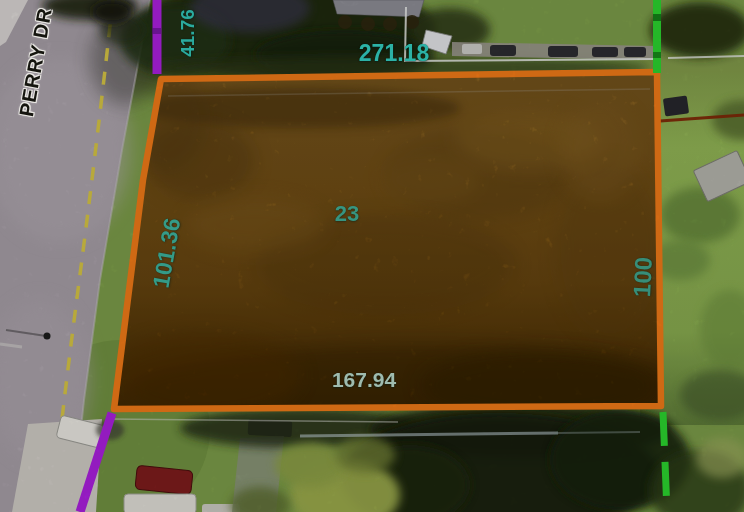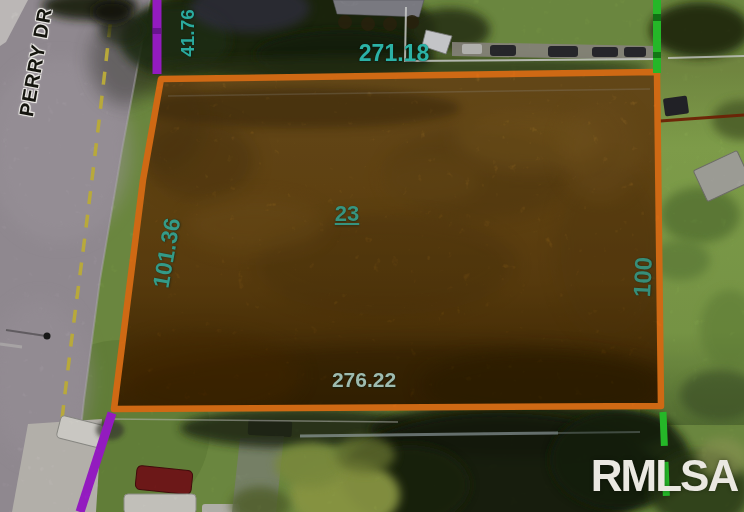--- a/index.html
+++ b/index.html
@@ -8,21 +8,21 @@
   .parcel-outline{stroke:var(--parcel-outline,#ed7817);}
   .line-purple{stroke:var(--boundary-purple,#a81fdb);}
   .line-green{stroke:var(--boundary-green,#2bd22e);}
   .centerline{stroke:var(--road-centerline-yellow,#d3c244);}
   .lbl{position:absolute;white-space:nowrap;transform:translate(-50%,-50%);font-weight:700;z-index:5;}
   .dim{color:var(--dimension-text,#2cb2a6);font-size:23px;
        text-shadow:0 1px 2px rgba(0,30,25,.55),0 0 1px rgba(0,40,35,.6);}
   .dim-41{left:188px;top:33px;font-size:19px;transform:translate(-50%,-50%) rotate(-90deg);opacity:.95;}
   .dim-151{left:394px;top:53px;}
   .dim-101{left:167px;top:253px;transform:translate(-50%,-50%) rotate(-80deg);opacity:.8;}
-  .lot-23{left:347px;top:214px;font-size:22px;opacity:.75;text-decoration:underline;}
+  .lot-23{left:347px;top:214px;font-size:22px;opacity:.75;}
   .dim-100{left:643px;top:277px;font-size:24px;transform:translate(-50%,-50%) rotate(-87deg);opacity:.7;}
   .dim-167{left:364px;top:380px;font-size:21px;color:#a9c9bd;opacity:.92;}
   .parcel-id{left:471px;top:238px;font-size:38px;letter-spacing:-1px;color:var(--parcel-id-text,#f4ded2);
        text-shadow:-2px -2px 1px #54280a,2px 2px 1px #442006,2px -2px 1px #4e2408,-2px 2px 1px #442006,0 0 6px rgba(60,25,4,.6);}
   .street-label{left:36px;top:62px;font-size:20px;letter-spacing:1px;color:#15150f;
        transform:translate(-50%,-50%) rotate(-80deg);
        text-shadow:-1px -1px 0 #e8e6e2,1px -1px 0 #e8e6e2,-1px 1px 0 #e8e6e2,1px 1px 0 #e8e6e2,0 0 3px #ffffff;}
   .watermark{left:664px;top:476px;font-size:44px;letter-spacing:-2px;color:var(--watermark-text,#eae8e1);
        text-shadow:0 0 4px rgba(0,0,0,.35);}
 </style>
@@ -177,16 +177,15 @@
 
   <rect width="744" height="512" filter="url(#grain)" opacity="0.12"></rect>
 </svg>
 
 <div class="lbl street-label">PERRY DR</div>
 <div class="lbl dim dim-41">41.76</div>
 <div class="lbl dim dim-151">271.18</div>
 <div class="lbl dim dim-101">101.36</div>
 <div class="lbl dim lot-23">23</div>
 <div class="lbl dim dim-100">100</div>
-<div class="lbl dim dim-167">276.22</div>
-<div class="lbl watermark">RMLSA</div>
+<div class="lbl dim dim-167">167.94</div>
 
 </div>
 
 </body></html>

